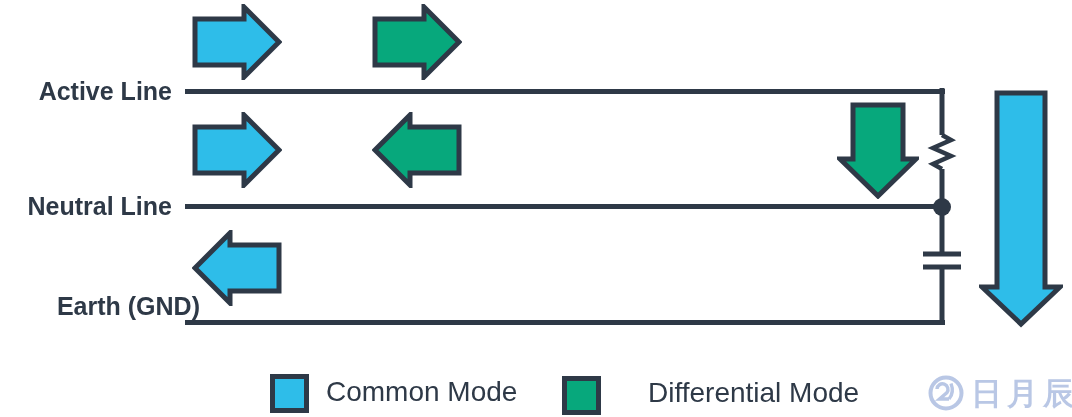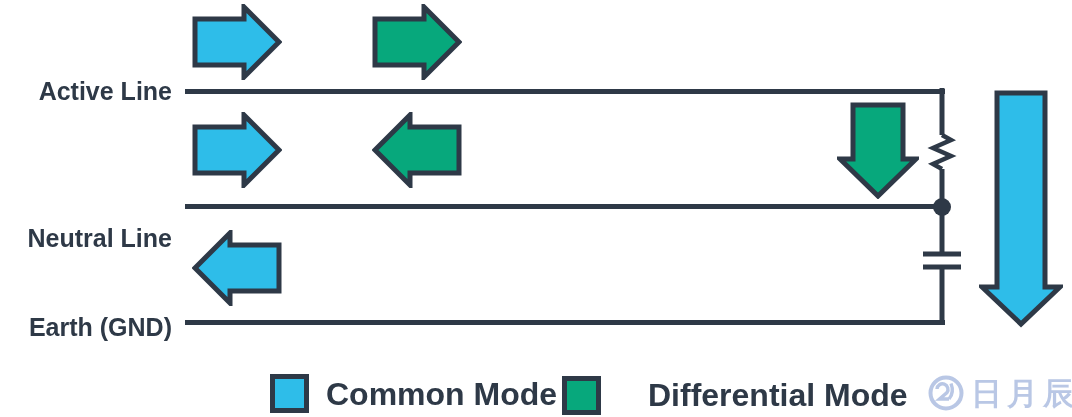--- a/index.html
+++ b/index.html
@@ -16,22 +16,22 @@
     position: absolute;
     left: 0;
     width: 172px;
     text-align: right;
     font-size: 25px;
     font-weight: bold;
     color: var(--outline, #2e3947);
     white-space: nowrap;
   }
   .label-active  { top: 77px; }
-  .label-neutral { top: 192px; margin-top: 32px; }
-  .label-earth   { top: 313px; }
+  .label-neutral { top: 192px; }
+  .label-earth   { top: 292px; margin-left: 28px; }
 
   
   .hline {
     position: absolute;
     height: 5px;
     background: var(--outline, #2e3947);
   }
   .hline-active  { left: 185px; top: 89px;  width: 760px; }
   .hline-neutral { left: 185px; top: 204px; width: 755px; }
   .hline-earth   { left: 185px; top: 320px; width: 760px; }
@@ -73,22 +73,22 @@
   .legend-swatch {
     position: absolute;
     width: 29px;
     height: 29px;
     border: 5px solid var(--outline, #2e3947);
   }
   .swatch-cm { left: 270px; top: 374px; background: var(--common-mode, #2ebde9); }
   .swatch-dm { left: 562px; top: 376px; background: var(--differential-mode, #07a87c); }
   .legend-label {
     position: absolute;
-    font-size: 32px;
-    font-weight: bold;
+    font-size: 28px;
+    font-weight: normal;
     color: var(--outline, #2e3947);
     white-space: nowrap;
   }
   .legend-label-cm { left: 326px; top: 376px; }
   .legend-label-dm { left: 618px; top: 377px; margin-left: 30px; }
 
   
   .watermark {
     position: absolute;
     left: 926px;

